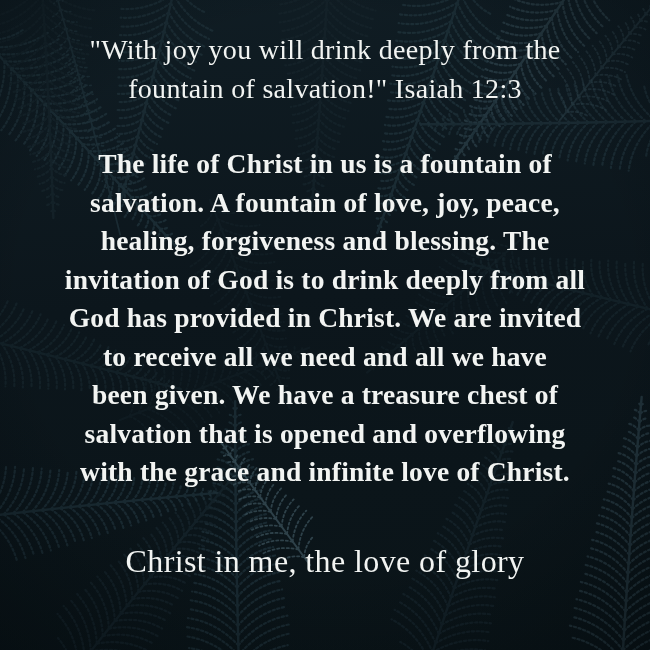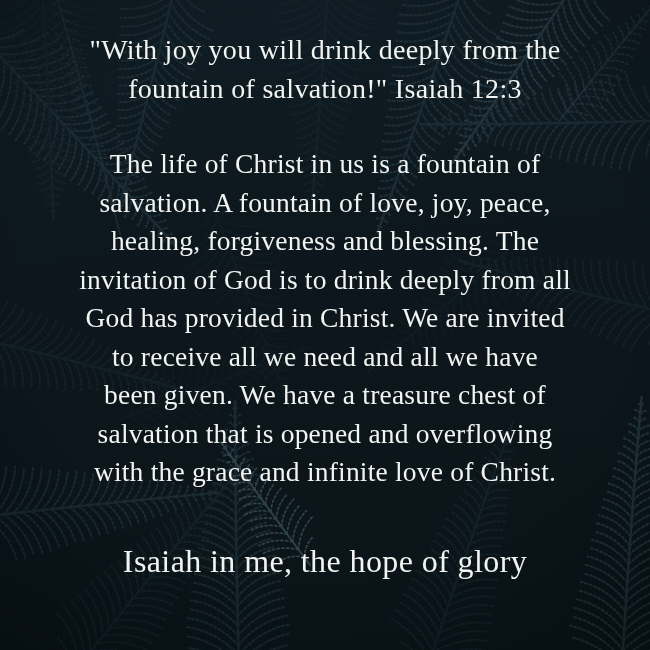--- a/index.html
+++ b/index.html
@@ -48,20 +48,21 @@
   }
   .reflection {
     position: absolute;
     top: 145px;
     left: 4px;
     right: 4px;
     font-size: 27.5px;
     line-height: 38.5px;
     letter-spacing: 0.2px;
     white-space: pre-line;
+    font-weight: bold;
   }
   .tagline {
     position: absolute;
     top: 538px;
     left: 10px;
     right: 10px;
     font-size: 32px;
     line-height: 46px;
     letter-spacing: 0.4px;
     white-space: pre-line;
@@ -1191,15 +1192,15 @@
 fountain of salvation!" Isaiah 12:3</div>
     <div class="reflection">The life of Christ in us is a fountain of
 salvation. A fountain of love, joy, peace,
 healing, forgiveness and blessing. The
 invitation of God is to drink deeply from all
 God has provided in Christ. We are invited
 to receive all we need and all we have
 been given. We have a treasure chest of
 salvation that is opened and overflowing
 with the grace and infinite love of Christ.</div>
-    <div class="tagline">Isaiah in me, the hope of glory</div>
+    <div class="tagline">Christ in me, the love of glory</div>
   </div>
 </div>
 
 </body></html>

